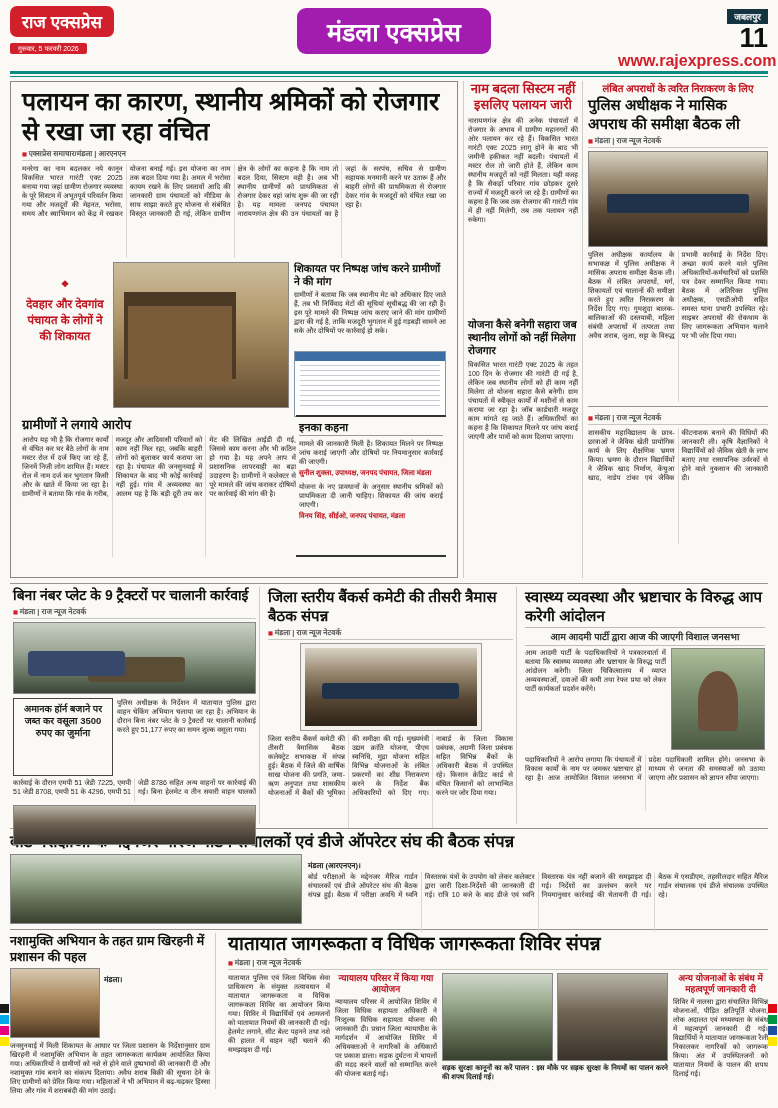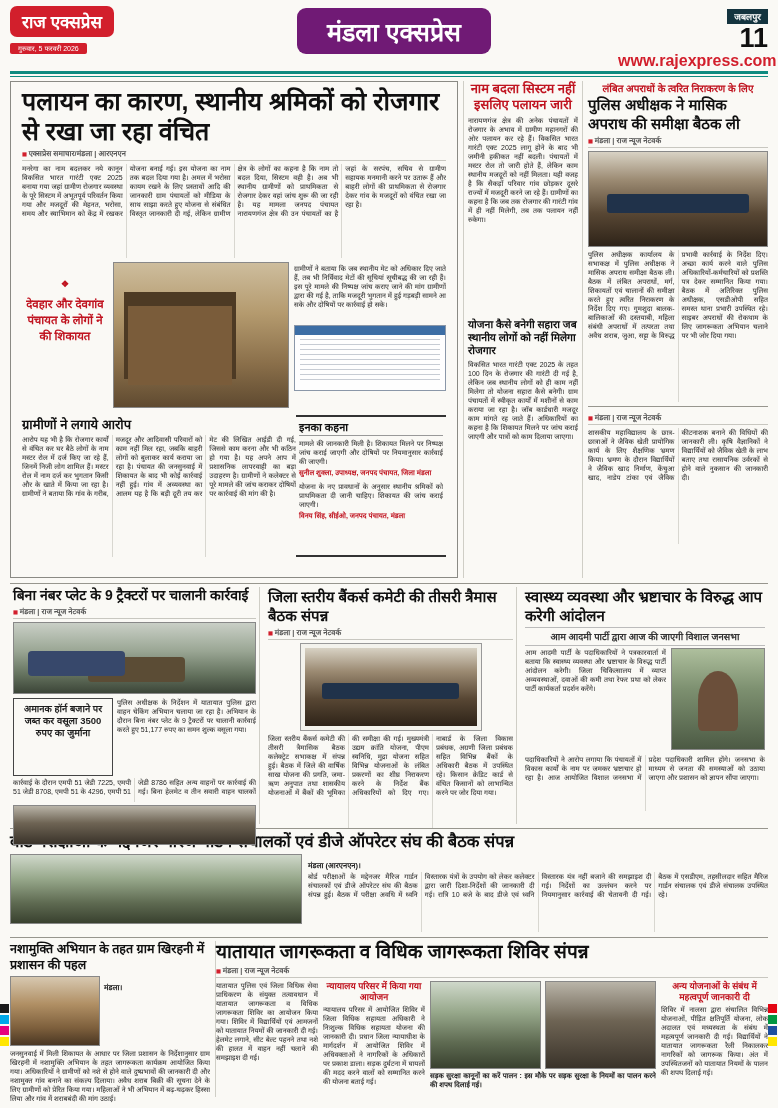--- a/index.html
+++ b/index.html
@@ -7,21 +7,21 @@
   .page {
     position: relative; width: 778px; height: 1108px; margin: 0 auto;
     background: #faf9f5; font-family: "Liberation Sans", sans-serif;
     color:#1c1c1c; overflow: hidden; padding: 6px 10px 4px 10px;
   }
   
   .masthead { display:flex; align-items:flex-start; justify-content:space-between; height:62px; }
   .brand-wrap { width:160px; }
   .brand-box { background:#d21f2c; color:#fff; font-weight:bold; font-size:17px; padding:4px 12px; border-radius:7px; display:inline-block; }
   .brand-date { background:#d21f2c; color:#fff; font-size:7px; padding:1px 8px; border-radius:2px; margin-top:3px; display:inline-block; }
-  .edition-box { background:#701a75; color:#fff; font-weight:bold; font-size:25px; padding:6px 30px; border-radius:9px; margin-top:2px; }
+  .edition-box { background:#a21caf; color:#fff; font-weight:bold; font-size:25px; padding:6px 30px; border-radius:9px; margin-top:2px; }
   .mh-right { width:150px; text-align:right; }
   .city-tag { background:#14343f; color:#fff; font-size:9px; font-weight:bold; padding:1px 7px; display:inline-block; }
   .page-num { font-size:27px; font-weight:bold; line-height:28px; color:#101010; }
   .website { color:#d21f2c; font-weight:bold; font-size:16px; }
   .header-rule { border-top:3px solid #0e8b80; border-bottom:1px solid #0e8b80; height:6px; margin:3px 0 4px 0; }
   
   .bt { font-size:7px; line-height:9px; text-align:justify; color:#1d1d1d; overflow:hidden; }
   .cols-2 { column-count:2; column-gap:7px; column-rule:1px solid #d8d7d0; }
   .cols-3 { column-count:3; column-gap:7px; column-rule:1px solid #d8d7d0; }
   .cols-4 { column-count:4; column-gap:7px; column-rule:1px solid #d8d7d0; }
@@ -53,21 +53,21 @@
   .right-col { flex:1; }
   .hi-note { width:86px; color:#c01420; font-weight:bold; font-size:11.5px; line-height:16px; text-align:center; padding-top:14px; }
   .hi-note::before{ content:"❖"; display:block; color:#c01420; font-size:9px; margin-bottom:4px; }
   .quote-attr { font-size:7px; font-weight:bold; color:#c01420; margin:2px 0 5px 0; }
   .quotes-box { width:150px; border-top:2px solid #333; border-bottom:2px solid #333; padding:2px 3px; }
   .hl-box { width:100px; border:1px solid #444; padding:4px 3px; font-size:9.5px; line-height:12px; font-weight:bold; text-align:center; }
   
   .section-b { display:flex; gap:5px; height:241px; border-top:1px solid #97968e; margin-top:5px; padding-top:3px; }
   .sb-col { padding:0 3px; }
   .section-c { border-top:1px solid #97968e; margin-top:4px; padding-top:2px; height:101px; }
-  .section-d { border-top:1px solid #97968e; margin-top:8px; padding-top:3px; display:flex; gap:0; height:160px; }
+  .section-d { border-top:1px solid #97968e; margin-top:0; padding-top:3px; display:flex; gap:12px; height:160px; }
   .reg-marks { position:absolute; width:10px; }
   .reg-marks div { width:9px; height:9px; margin-bottom:2px; }
   .rm-left { left:0px; bottom:60px; }
   .rm-right { right:0px; bottom:60px; }
   .c-k{background:#1a1a1a}.c-c{background:#00a8e8}.c-m{background:#e6007e}.c-y{background:#ffe600}
   .c-r{background:#e30613}.c-g{background:#009640}.c-b{background:#1d4f9f}
   .sec-hl { font-weight:bold; color:#101010; text-align:left; }
   .deck { font-size:9.5px; font-weight:bold; text-align:center; color:#333; border-top:1px solid #bbb; border-bottom:1px solid #bbb; padding:2px 0; margin:2px 0; }
 </style>
 </head>
@@ -93,20 +93,21 @@
 
     <div class="lead-box">
       <div class="lead-hl">पलायन का कारण, स्थानीय श्रमिकों को रोजगार से रखा जा रहा वंचित</div>
       <div class="byline">एक्सप्रेस समाचार/मंडला | आरएनएन</div>
       <div class="bt cols-4" style="height:94px; margin-top:3px;">मनरेगा का नाम बदलकर नये कानून विकसित भारत गारंटी एक्ट 2025 बनाया गया जहां ग्रामीण रोजगार व्यवस्था के पूरे सिस्टम में अभूतपूर्व परिवर्तन किया गया और मजदूरों की मेहनत, भरोसा, समय और स्वाभिमान को केंद्र में रखकर योजना बनाई गई। इस योजना का नाम तक बदल दिया गया है। अमल में भरोसा कायम रखने के लिए प्रस्तावों आदि की जानकारी ग्राम पंचायतों को मीडिया के साथ साझा करते हुए योजना से संबंधित विस्तृत जानकारी दी गई, लेकिन ग्रामीण क्षेत्र के लोगों का कहना है कि नाम तो बदल दिया, सिस्टम वही है। अब भी स्थानीय ग्रामीणों को प्राथमिकता से रोजगार देकर वहां जांच शुरू की जा रही है। यह मामला जनपद पंचायत नारायणगंज क्षेत्र की उन पंचायतों का है जहां के सरपंच, सचिव से ग्रामीण सहायक मनमानी करने पर उतारू हैं और बाहरी लोगों की प्राथमिकता से रोजगार देकर गांव के मजदूरों को वंचित रखा जा रहा है।</div>
 
       <div style="display:flex; gap:5px; height:148px; margin-top:4px;">
         <div class="hi-note">देवहार और देवगांव पंचायत के लोगों ने की शिकायत</div>
         <div class="photo ph-house" style="width:176px; height:146px;"></div>
         <div style="flex:1;">
+          <div class="sec-hl" style="font-size:10.5px; line-height:13px;">शिकायत पर निष्पक्ष जांच करने ग्रामीणों ने की मांग</div>
           <div class="bt" style="height:58px; margin-top:2px;">ग्रामीणों ने बताया कि जब स्थानीय मेट को अधिकार दिए जाते हैं, तब भी निर्विवाद मेटों की सूचियां सूचीबद्ध की जा रही हैं। इस पूरे मामले की निष्पक्ष जांच कराए जाने की मांग ग्रामीणों द्वारा की गई है, ताकि मजदूरी भुगतान में हुई गड़बड़ी सामने आ सके और दोषियों पर कार्रवाई हो सके।</div>
           <div class="ph-doc" style="height:66px; margin-top:3px;">
             <div class="doc-bar"></div>
             <div class="doc-lines"></div>
           </div>
         </div>
       </div>
 
       <div style="display:flex; margin-top:5px;">
         <div style="flex:1;">

